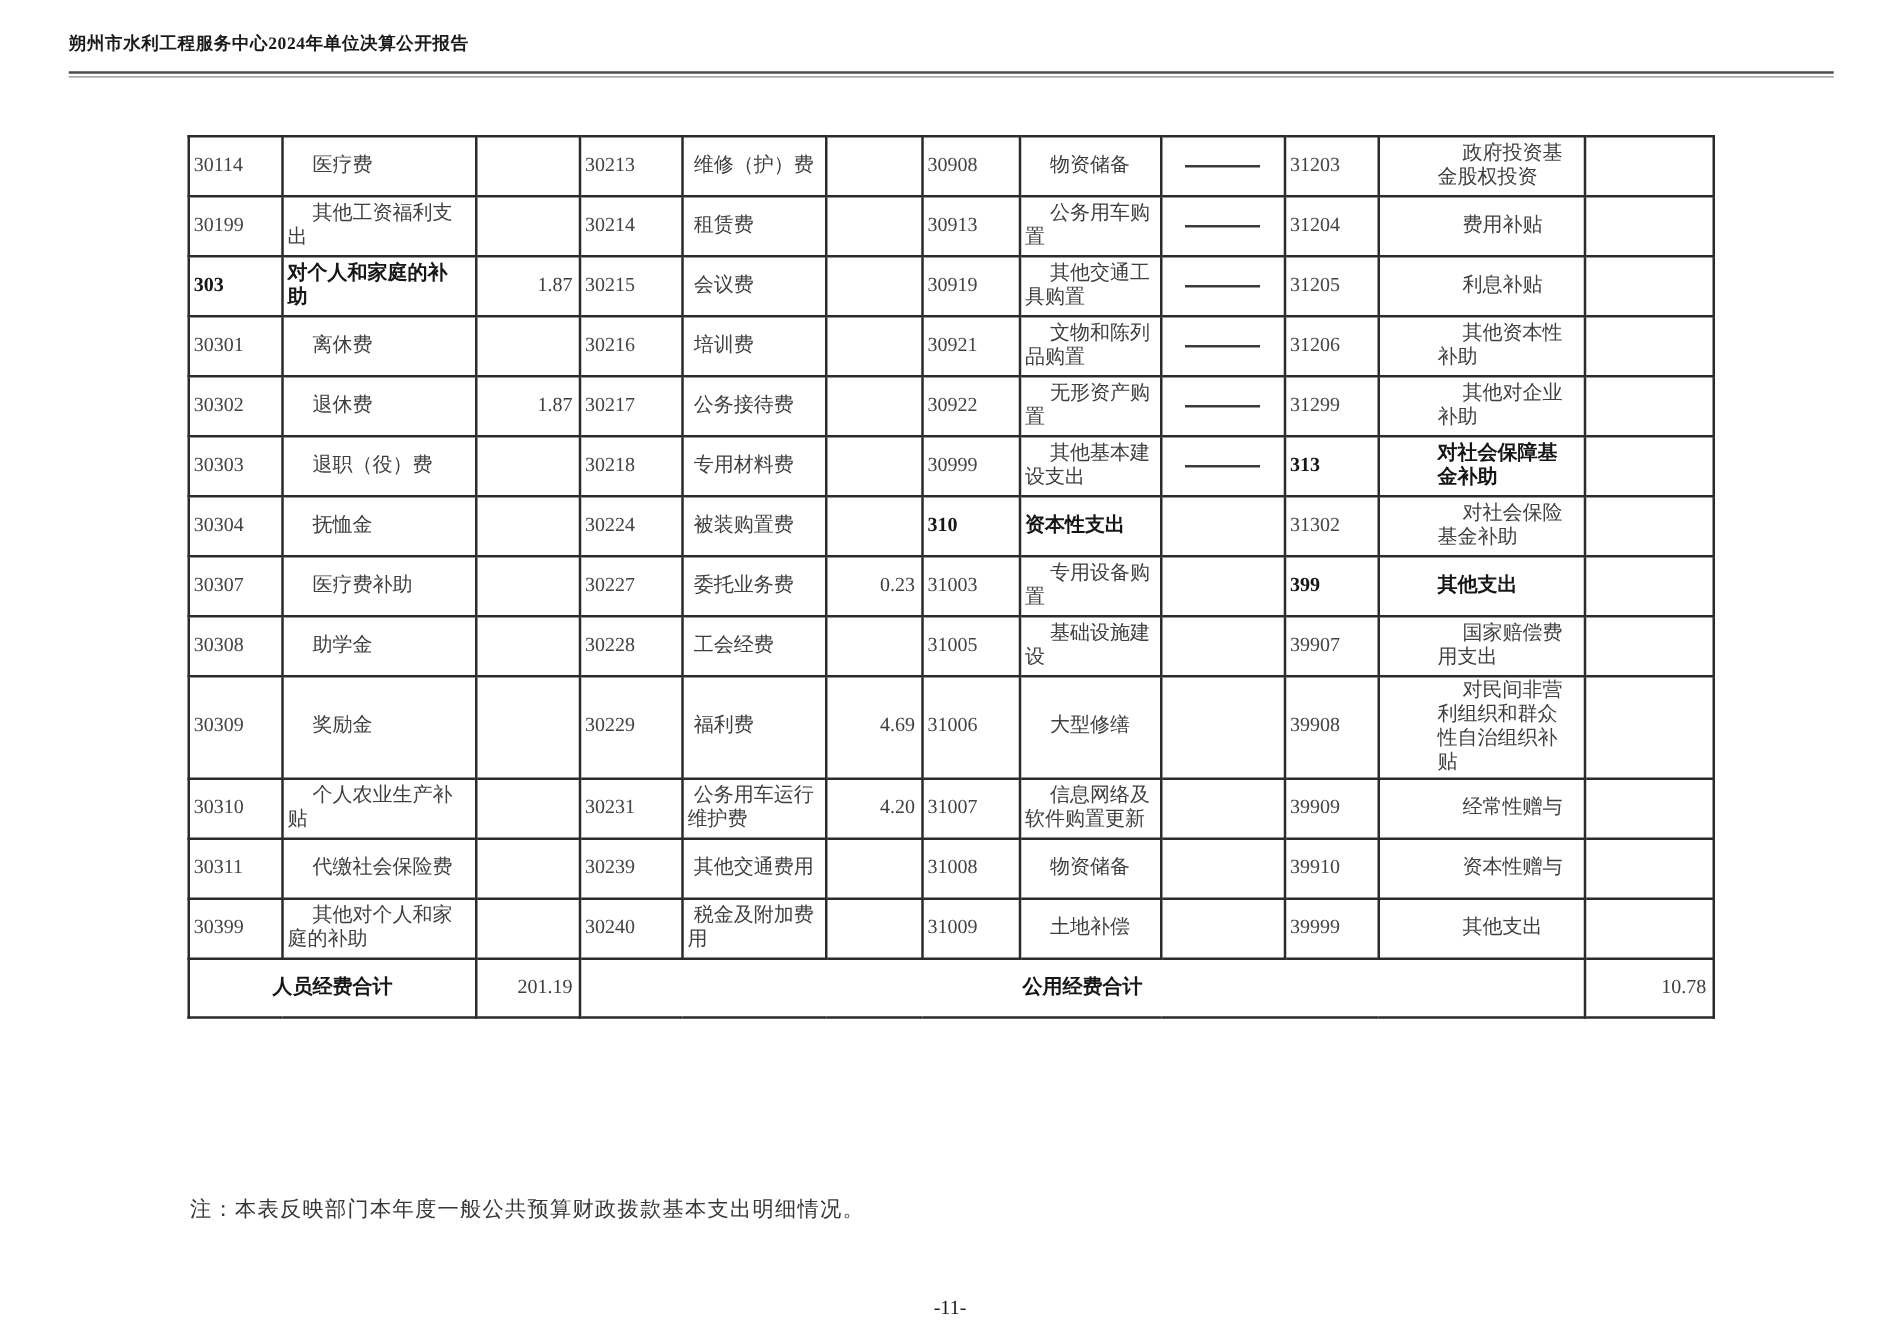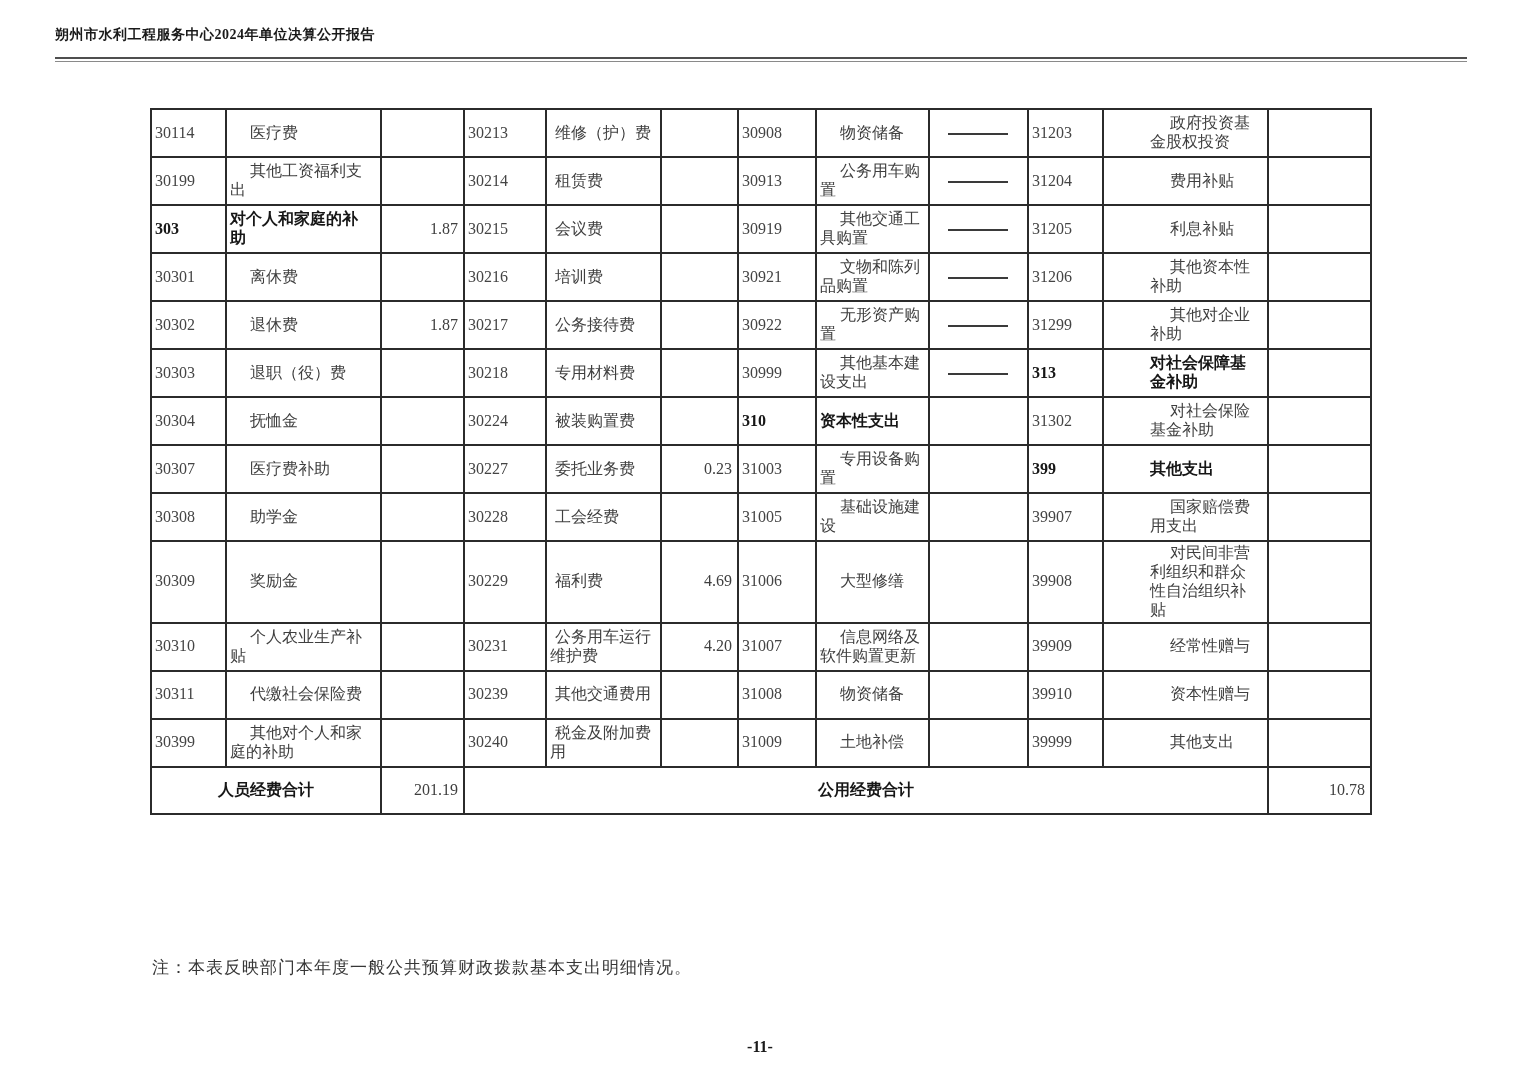--- a/index.html
+++ b/index.html
@@ -39,21 +39,21 @@
     display:inline-block;width:60px;height:0;
     border-top:2px solid #3a3a3a;vertical-align:middle;
   }
   td.sum-label{text-align:center;font-weight:bold;color:#161616;text-indent:0;}
   .table-note{
     position:absolute;left:152px;top:956px;
     font-size:17px;color:#363636;letter-spacing:1px;
   }
   .page-number{
     position:absolute;left:0;top:1038px;width:100%;
-    text-align:center;font-size:16px;font-weight:bold;color:#1a1a1a;
+    text-align:center;font-size:16px;font-weight:normal;color:#1a1a1a;
   }
 </style>
 </head>
 <body>
 
 <div class="report-title">朔州市水利工程服务中心2024年单位决算公开报告</div>
 <div class="header-rule"></div>
 
 <div class="table-wrap">
   <table class="detail">

